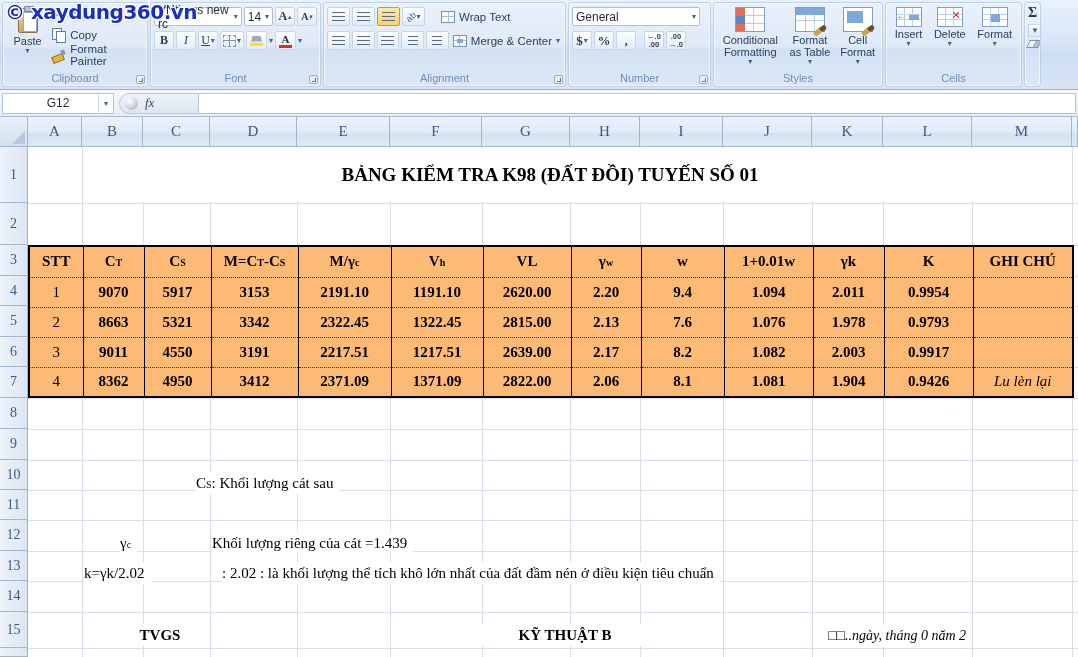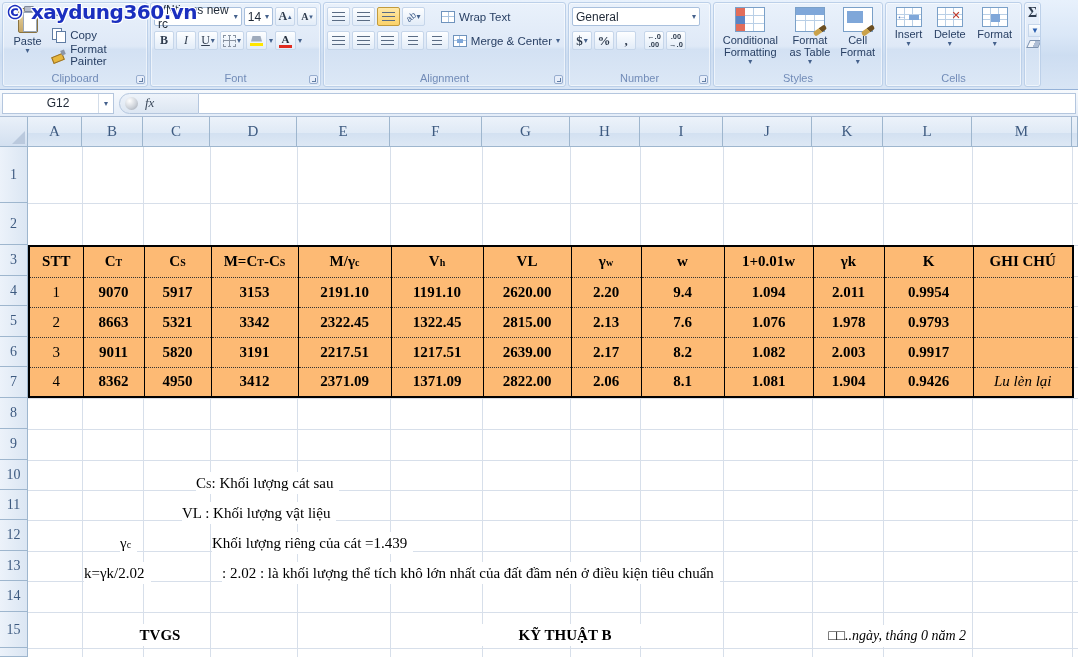--- a/index.html
+++ b/index.html
@@ -457,20 +457,21 @@
   <div class="hline" style="top:398px"></div>
   <div class="hline" style="top:429px"></div>
   <div class="hline" style="top:460px"></div>
   <div class="hline" style="top:490px"></div>
   <div class="hline" style="top:520px"></div>
   <div class="hline" style="top:551px"></div>
   <div class="hline" style="top:581px"></div>
   <div class="hline" style="top:612px"></div>
   <div class="hline" style="top:648px"></div>
 
+  <div class="title serif">BẢNG KIỂM TRA K98 (ĐẤT ĐỒI) TUYẾN SỐ 01</div>
 
   <table class="k98 serif">
     <colgroup>
       <col style="width:54px">
         <col style="width:61px">
         <col style="width:67px">
         <col style="width:87px">
       <col style="width:93px">
         <col style="width:92px">
         <col style="width:88px">
@@ -525,21 +526,21 @@
           <td>2.13</td>
           <td>7.6</td>
           <td>1.076</td>
           <td>1.978</td>
           <td>0.9793</td>
           <td></td>
       </tr>
       <tr>
         <td>3</td>
           <td>9011</td>
-          <td>5820</td>
+          <td>4550</td>
           <td>3191</td>
           <td>2217.51</td>
           <td>1217.51</td>
           <td>2639.00</td>
           <td>2.17</td>
           <td>8.2</td>
           <td>1.082</td>
           <td>2.003</td>
           <td>0.9917</td>
           <td></td>
@@ -556,21 +557,20 @@
           <td>8.1</td>
           <td>1.081</td>
           <td>1.904</td>
           <td>0.9426</td>
           <td class="note-cell">Lu lèn lại</td>
       </tr>
     </tbody>
   </table>
 
   <div class="sheet-text serif" style="left:196px;top:472px"><span>C</span><span class="sb">S</span><span>: Khối lượng cát sau</span></div>
-  <div class="sheet-text serif" style="left:182px;top:502px">VL : Khối lượng vật liệu</div>
   <div class="sheet-text serif" style="left:120px;top:532px"><span>γ</span><span class="sb">c</span></div>
   <div class="sheet-text serif" style="left:212px;top:532px">Khối lượng riêng của cát =1.439</div>
   <div class="sheet-text serif" style="left:84px;top:562px">k=γk/2.02</div>
   <div class="sheet-text serif" style="left:222px;top:562px">: 2.02 : là khối lượng thể tích khô lớn nhất của đất đầm nén ở điều kiện tiêu chuẩn</div>
 
   <div class="sheet-text serif ftr-b" style="left:118px;top:624px;width:84px">TVGS</div>
   <div class="sheet-text serif ftr-b" style="left:470px;top:624px;width:190px">KỸ THUẬT B</div>
   <div class="sheet-text serif date" style="right:106px;top:625px">□□..ngày, tháng 0 năm 2</div>
 
   <div class="watermark">© xaydung360.vn</div>

